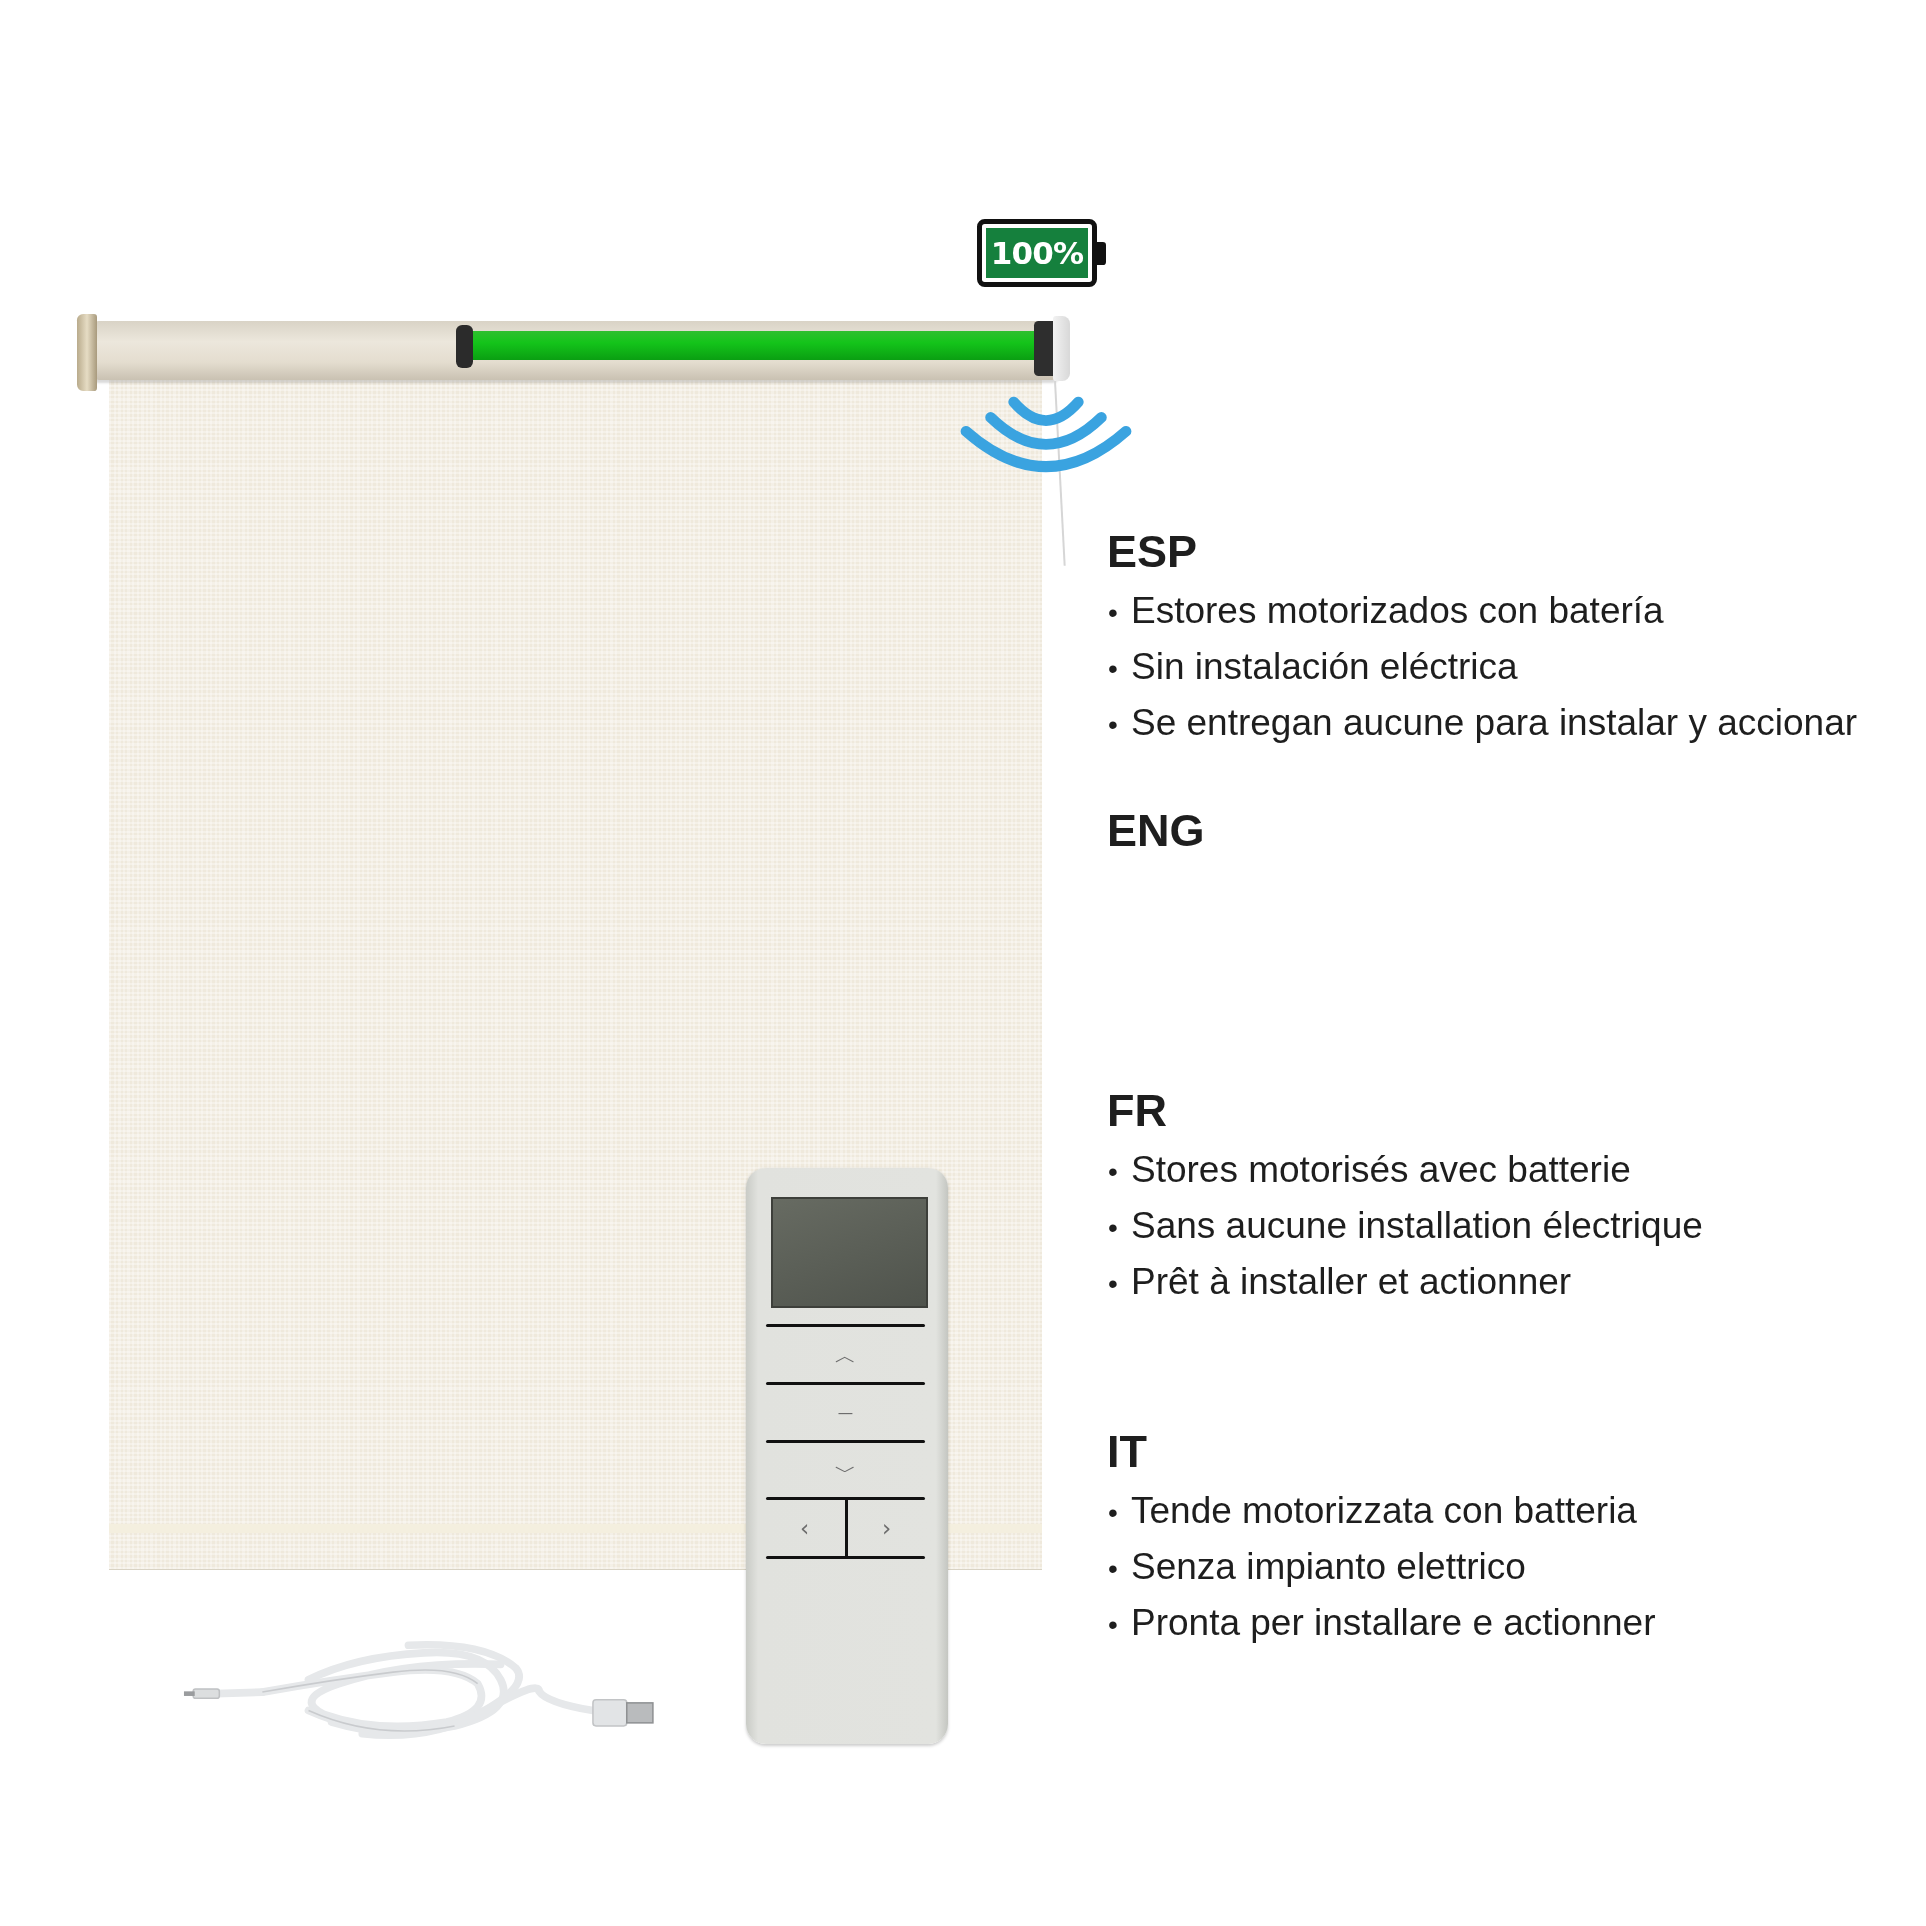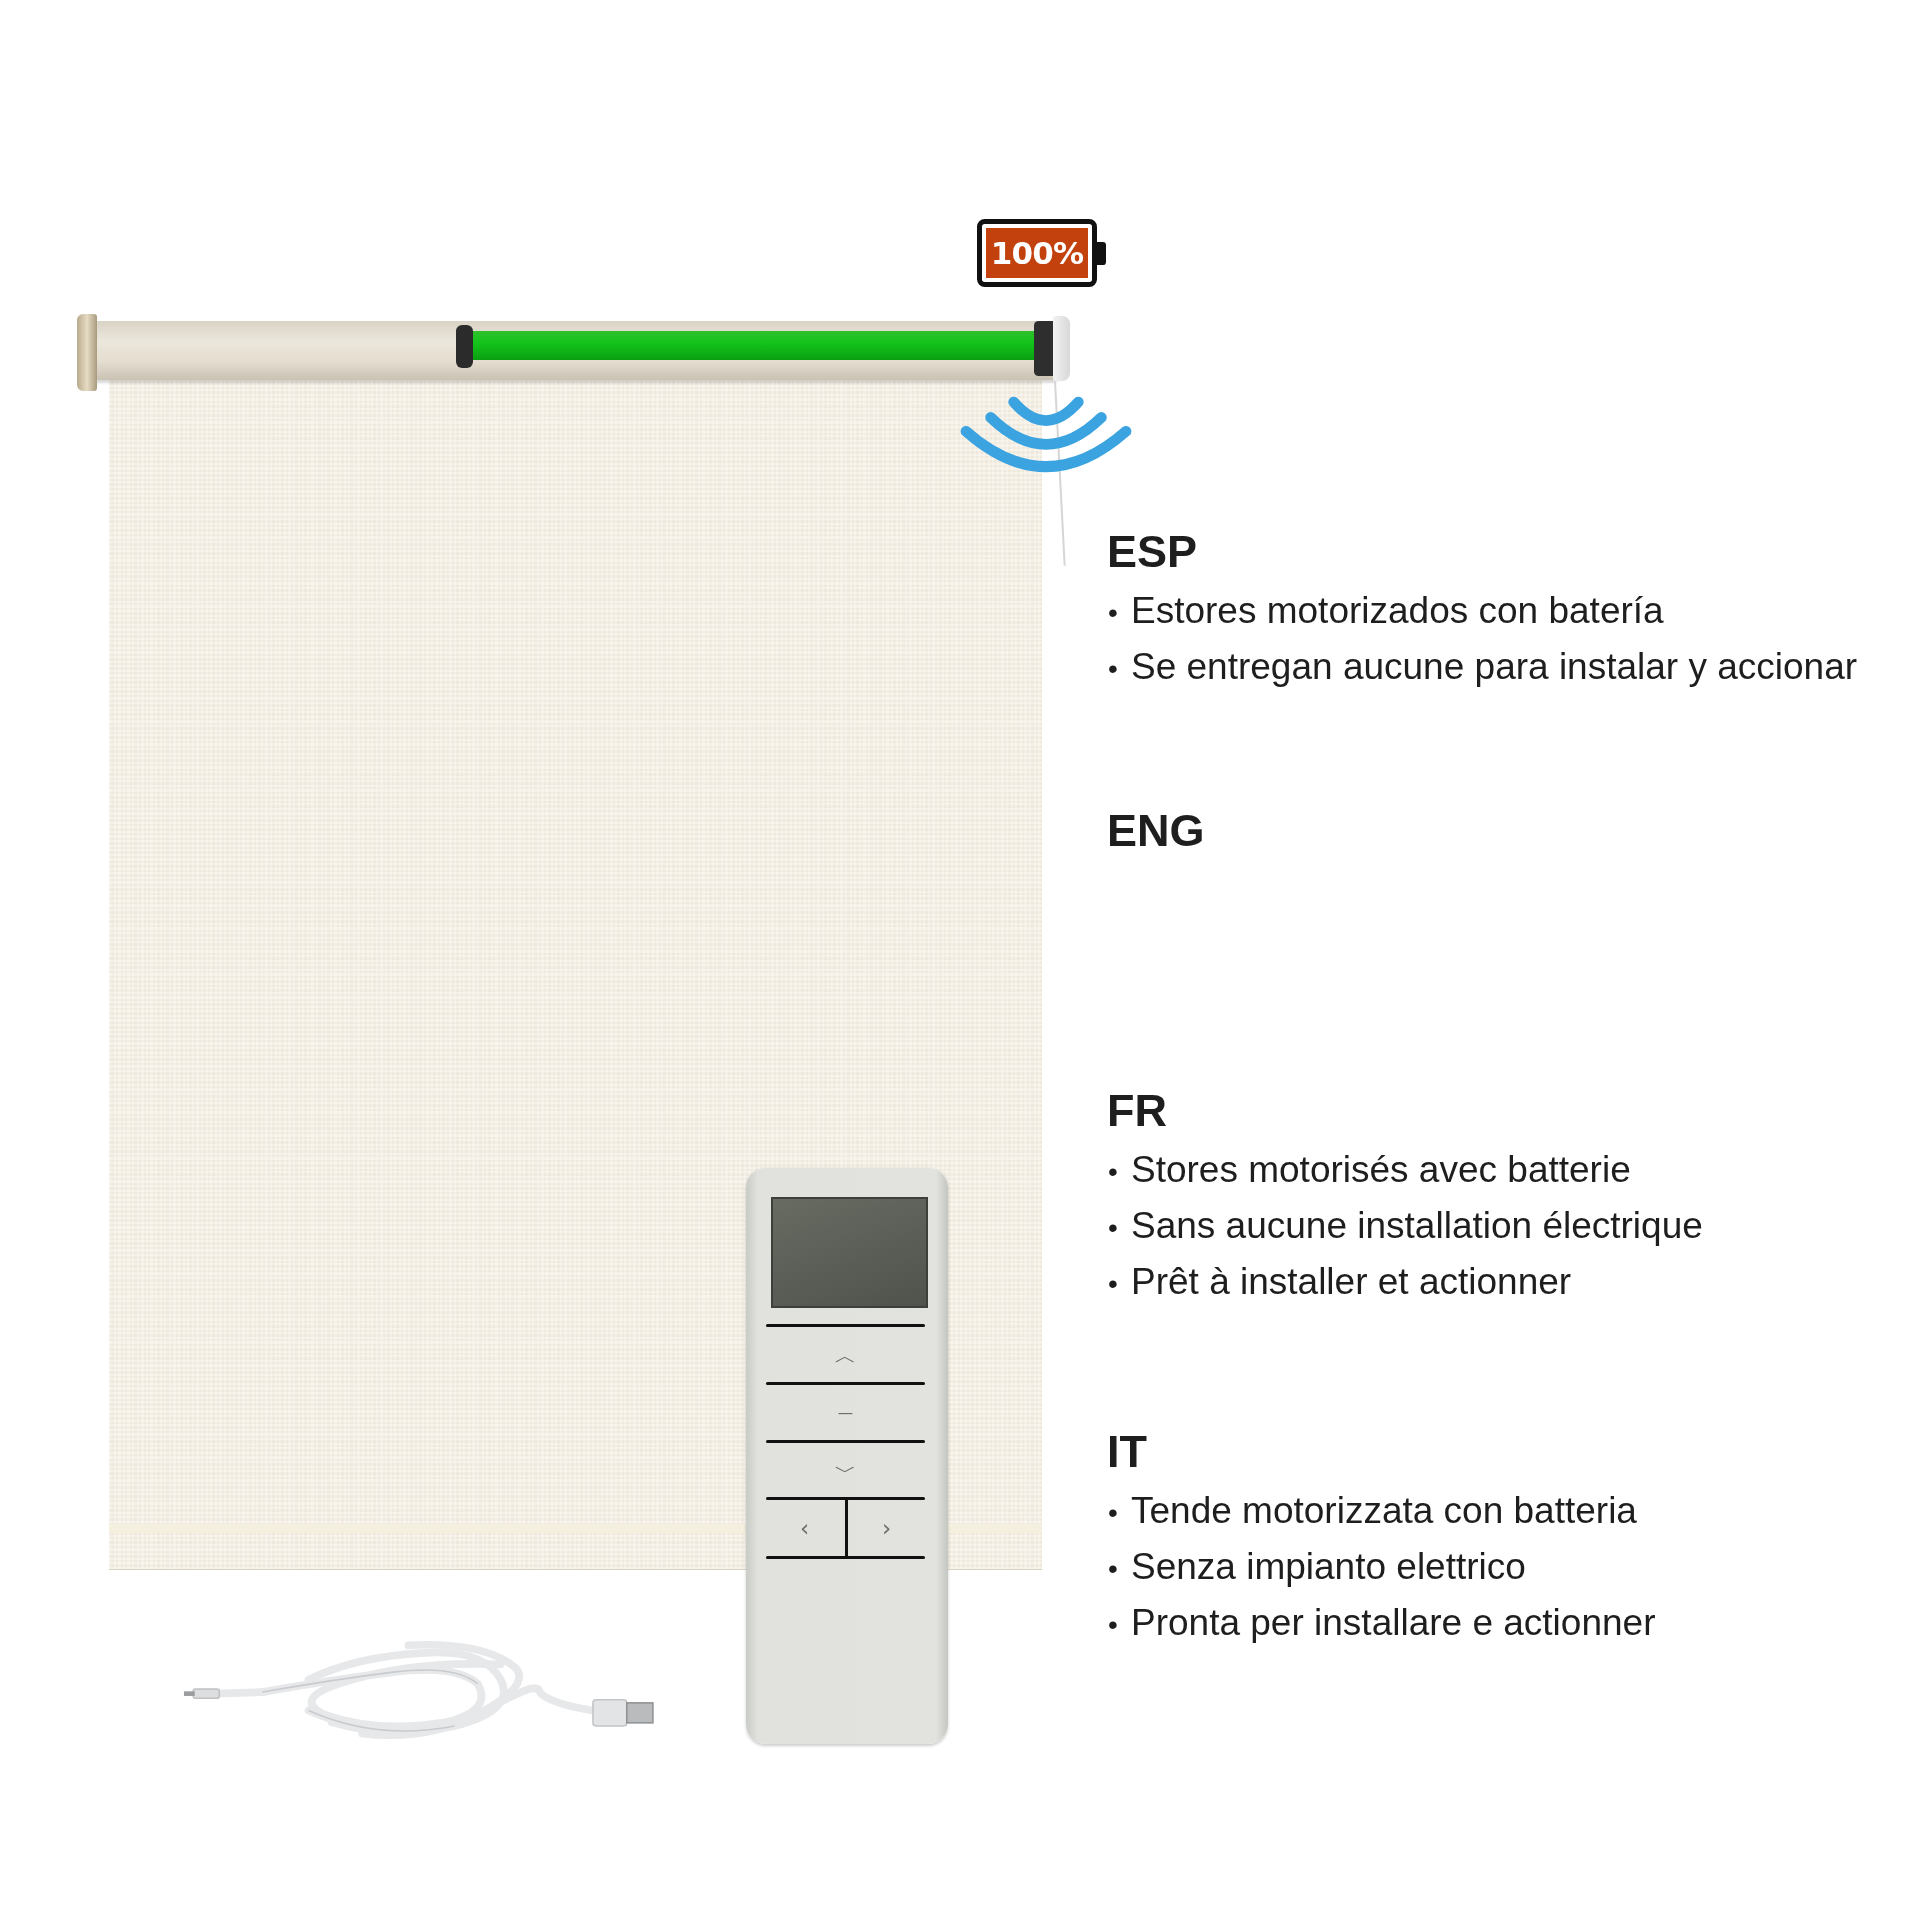--- a/index.html
+++ b/index.html
@@ -20,21 +20,21 @@
     background:linear-gradient(90deg,#b9ab8c,#e6dcc4,#a89a7d);}
   #motor{left:465px;top:331px;width:579px;height:29px;
     background:linear-gradient(180deg,#2fbf2f 0%,#14c41a 40%,#0a9f12 100%);}
   #motor-cap-left{left:456px;top:325px;width:17px;height:43px;border-radius:6.2px;background:#2b2b2b;}
   #motor-head{left:1034px;top:321px;width:23px;height:55px;border-radius:4.6px;background:#2e2e2e;}
   #motor-end{left:1053px;top:316px;width:17px;height:65px;border-radius:3.1px 7.7px 7.7px 3.1px;background:linear-gradient(90deg,#f2f2f2,#d8d8d8);}
   #pull-cord{left:1054px;top:381px;width:1.5px;height:185px;background:#d6d6d6;transform:rotate(-3deg);transform-origin:top;}
   
   #battery{left:977px;top:219px;width:120px;height:68px;border:5.4px solid #111;border-radius:7.7px;box-sizing:border-box;background:#fff;padding:3.9px;}
   #battery-nub{left:1097px;top:242px;width:9.2px;height:23px;background:#111;border-radius:0 3.1px 3.1px 0;}
-  #battery-fill{width:100%;height:100%;background:#c2410c;display:flex;align-items:center;justify-content:center;
+  #battery-fill{width:100%;height:100%;background:#15803d;display:flex;align-items:center;justify-content:center;
     color:#fff;font-weight:bold;font-size:31px;font-family:"DejaVu Sans",sans-serif;letter-spacing:-0.8px;}
   
   #wifi{left:946px;top:385px;width:200px;height:108px;}
   
   .lang{position:absolute;left:1107px;color:#1e1e1e;}
   .lang h2{margin:0 0 7.7px 0;font-size:45px;font-weight:bold;font-family:"Liberation Sans",sans-serif;line-height:46px;height:46px;}
   .lang ul{list-style:none;margin:1px;padding:0;}
   .lang li{font-size:37px;line-height:56px;height:56px;font-family:"Liberation Sans",sans-serif;white-space:nowrap;}
   .lang li .bullet{display:inline-block;width:23px;font-size:28px;vertical-align:middle;}
   
@@ -70,20 +70,21 @@
 <svg class="abs" id="wifi" viewBox="0 0 260 140">
   <path d="M88 22 Q130 70 172 22" fill="none" stroke="#3aa3e0" stroke-width="14" stroke-linecap="round"></path>
   <path d="M58 42 Q130 112 202 42" fill="none" stroke="#3aa3e0" stroke-width="14" stroke-linecap="round"></path>
   <path d="M26 60 Q130 152 234 60" fill="none" stroke="#3aa3e0" stroke-width="14" stroke-linecap="round"></path>
 </svg>
 
 <div class="lang" style="top:529px;">
   <h2>ESP</h2>
   <ul>
     <li><span class="bullet">•</span><span>Estores motorizados con batería</span></li>
+    <li><span class="bullet">•</span><span>Sin instalación eléctrica</span></li>
     <li><span class="bullet">•</span><span>Se entregan aucune para instalar y accionar</span></li>
   </ul>
 </div>
 
 <div class="lang" style="top:808px;text-align:center;">
   <h2>ENG</h2>
 </div>
 
 <div class="lang" style="top:1088px;">
   <h2>FR</h2>

